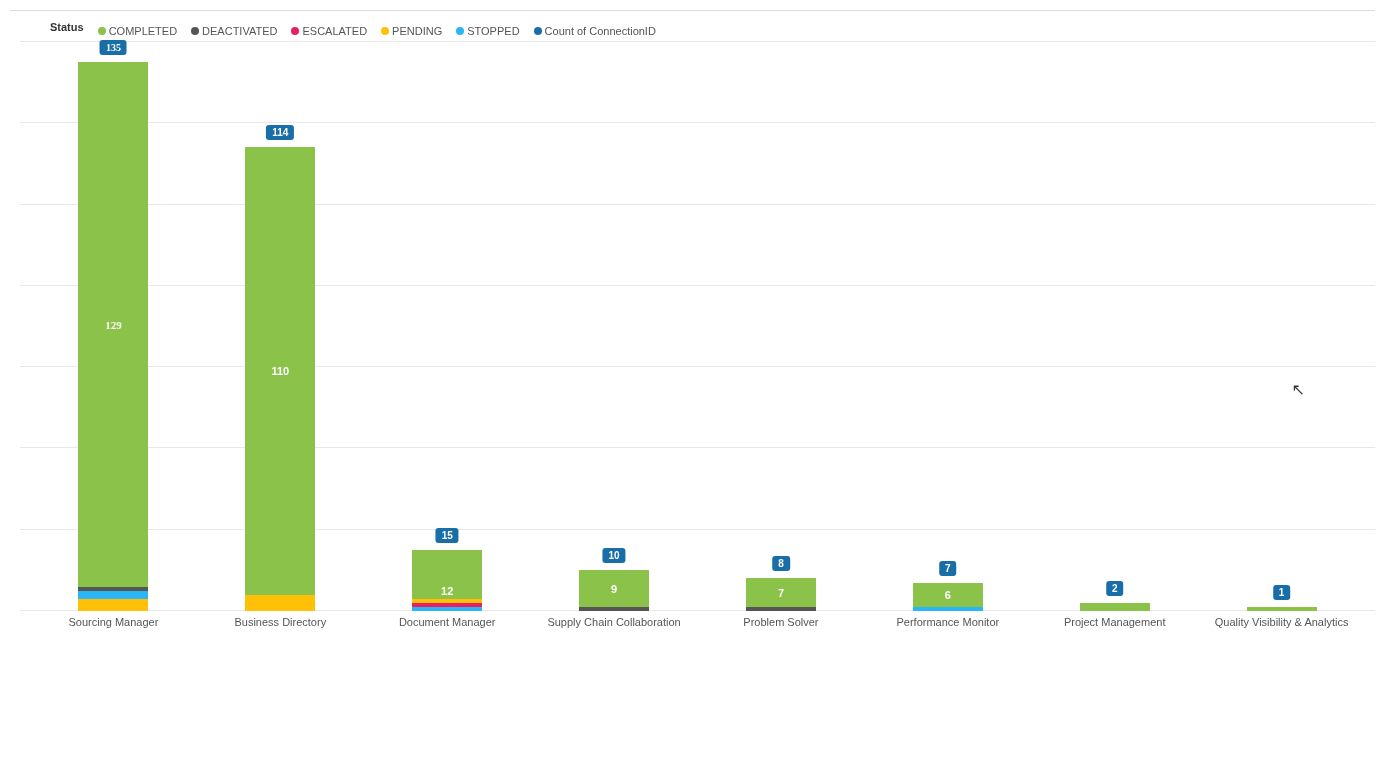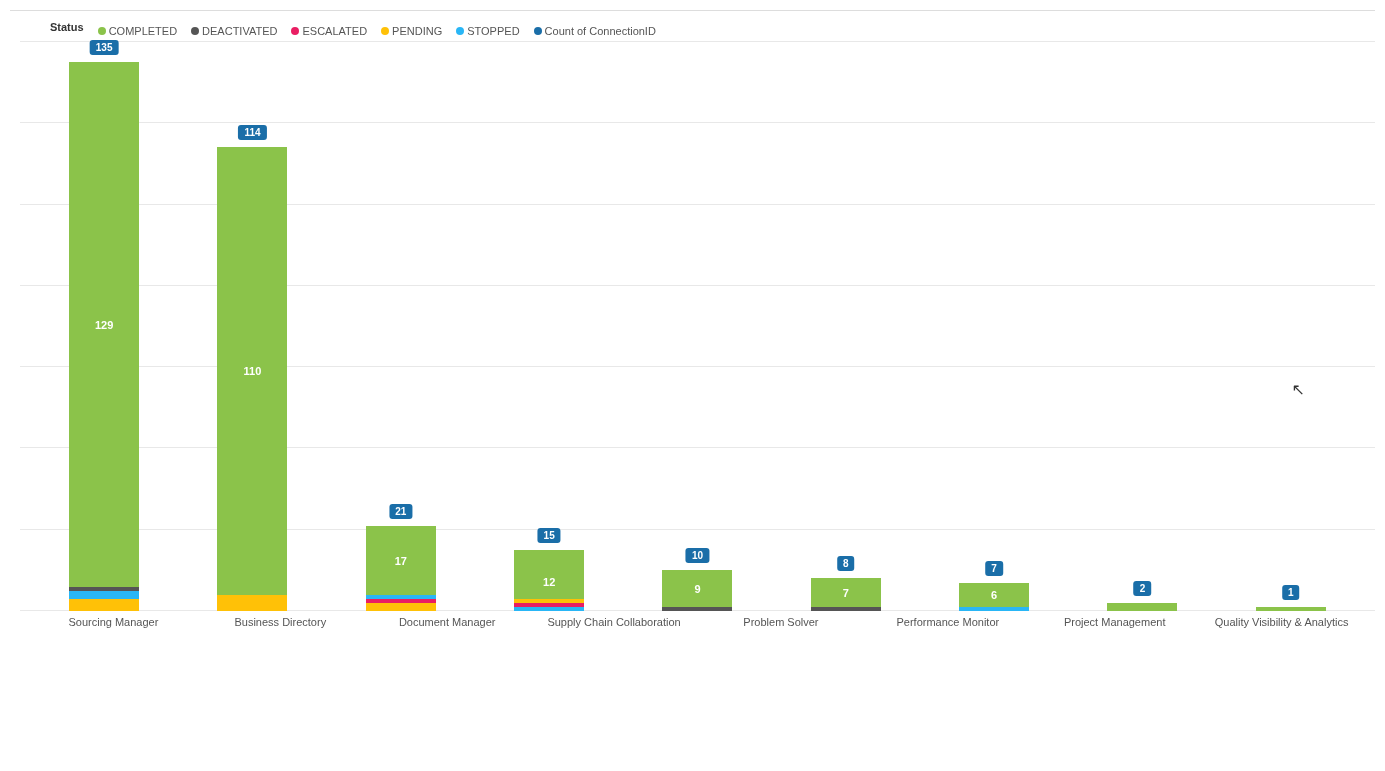--- a/index.html
+++ b/index.html
@@ -253,58 +253,47 @@
         <div class="grid-line"></div>
         <div class="grid-line"></div>
         <div class="grid-line"></div>
         <div class="grid-line"></div>
         <div class="grid-line"></div>
         <div class="grid-line"></div>
       </div>
 
       <div class="bars-area" id="bars-area">
       <div class="bar-group">
-            <div class="bar-stack" style="position: relative;">
+            <div class="bar-stack" style="position: relative; font-family: Liberation Serif, serif;">
               <div class="bar-label-bubble">135</div>
               <div class="bar-segment" style="background: rgb(255, 193, 7); height: 12px; position: relative; min-height: 2px;"></div>
               <div class="bar-segment" style="background: rgb(41, 182, 246); height: 8px; position: relative; min-height: 2px;"></div>
               <div class="bar-segment" style="background: rgb(85, 85, 85); height: 4px; position: relative; min-height: 2px;"></div>
               <div class="bar-segment" style="background: rgb(139, 195, 74); height: 525px; position: relative; min-height: 2px;">
                 <span class="segment-label" style="height: 525px; top: 0px; position: absolute;">129</span>
               </div>
             </div>
           </div>
           <div class="bar-group">
             <div class="bar-stack" style="position: relative;">
               <div class="bar-label-bubble">114</div>
               <div class="bar-segment" style="background: rgb(255, 193, 7); height: 16px; position: relative; min-height: 2px;"></div>
               <div class="bar-segment" style="background: rgb(139, 195, 74); height: 448px; position: relative; min-height: 2px;">
                 <span class="segment-label" style="height: 448px; top: 0px; position: absolute;">110</span>
               </div>
             </div>
           </div>
           <div class="bar-group">
             <div class="bar-stack" style="position: relative;">
-              <div class="bar-label-bubble">21</div>
-              <div class="bar-segment" style="background: rgb(255, 193, 7); height: 8px; position: relative; min-height: 2px;"></div>
-              <div class="bar-segment" style="background: rgb(233, 30, 99); height: 4px; position: relative; min-height: 2px;"></div>
-              <div class="bar-segment" style="background: rgb(41, 182, 246); height: 4px; position: relative; min-height: 2px;"></div>
-              <div class="bar-segment" style="background: rgb(139, 195, 74); height: 69px; position: relative; min-height: 2px;">
-                <span class="segment-label" style="height: 69px; top: 0px; position: absolute;">17</span>
-              </div>
-            </div>
-          </div>
-          <div class="bar-group">
-            <div class="bar-stack" style="position: relative;">
               <div class="bar-label-bubble">15</div>
               <div class="bar-segment" style="background: rgb(41, 182, 246); height: 4px; position: relative; min-height: 2px;"></div>
               <div class="bar-segment" style="background: rgb(233, 30, 99); height: 4px; position: relative; min-height: 2px;"></div>
               <div class="bar-segment" style="background: rgb(255, 193, 7); height: 4px; position: relative; min-height: 2px;"></div>
               <div class="bar-segment" style="background: rgb(139, 195, 74); height: 49px; position: relative; min-height: 2px;">
-                <span class="segment-label" style="height: 49px; top: 7px; position: absolute;">12</span>
+                <span class="segment-label" style="height: 49px; top: 16px; position: absolute;">12</span>
               </div>
             </div>
           </div>
           <div class="bar-group">
             <div class="bar-stack" style="position: relative;">
               <div class="bar-label-bubble">10</div>
               <div class="bar-segment" style="background: rgb(85, 85, 85); height: 4px; position: relative; min-height: 2px;"></div>
               <div class="bar-segment" style="background: rgb(139, 195, 74); height: 37px; position: relative; min-height: 2px;">
                 <span class="segment-label" style="height: 37px; top: 0px; position: absolute;">9</span>
               </div>

